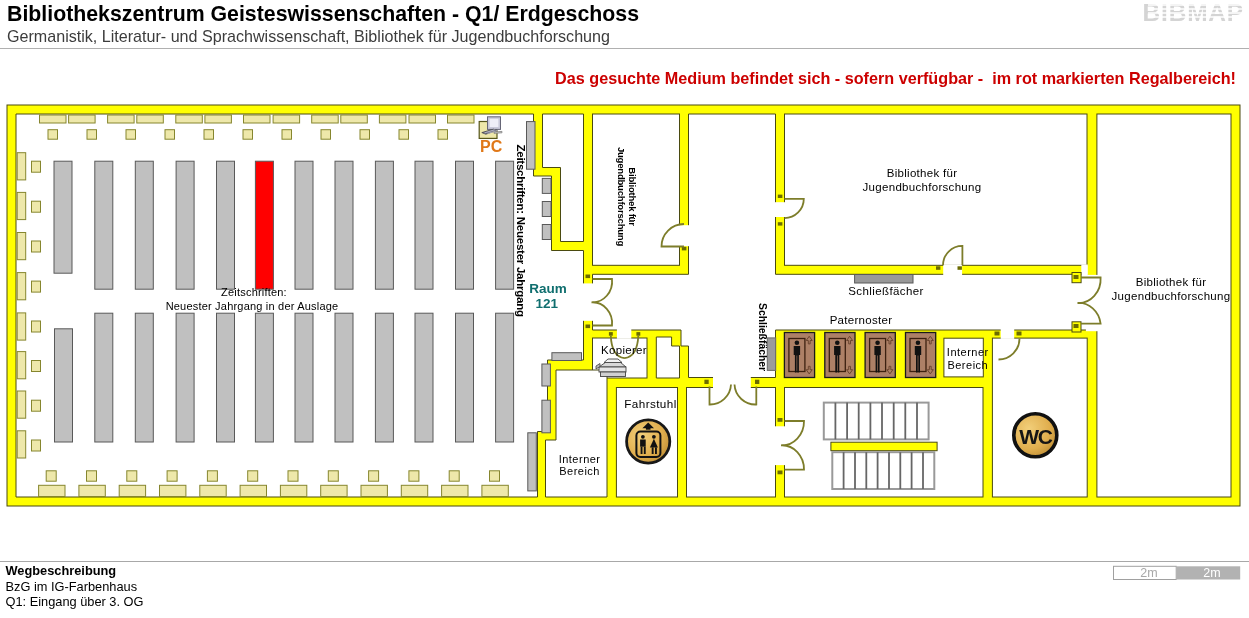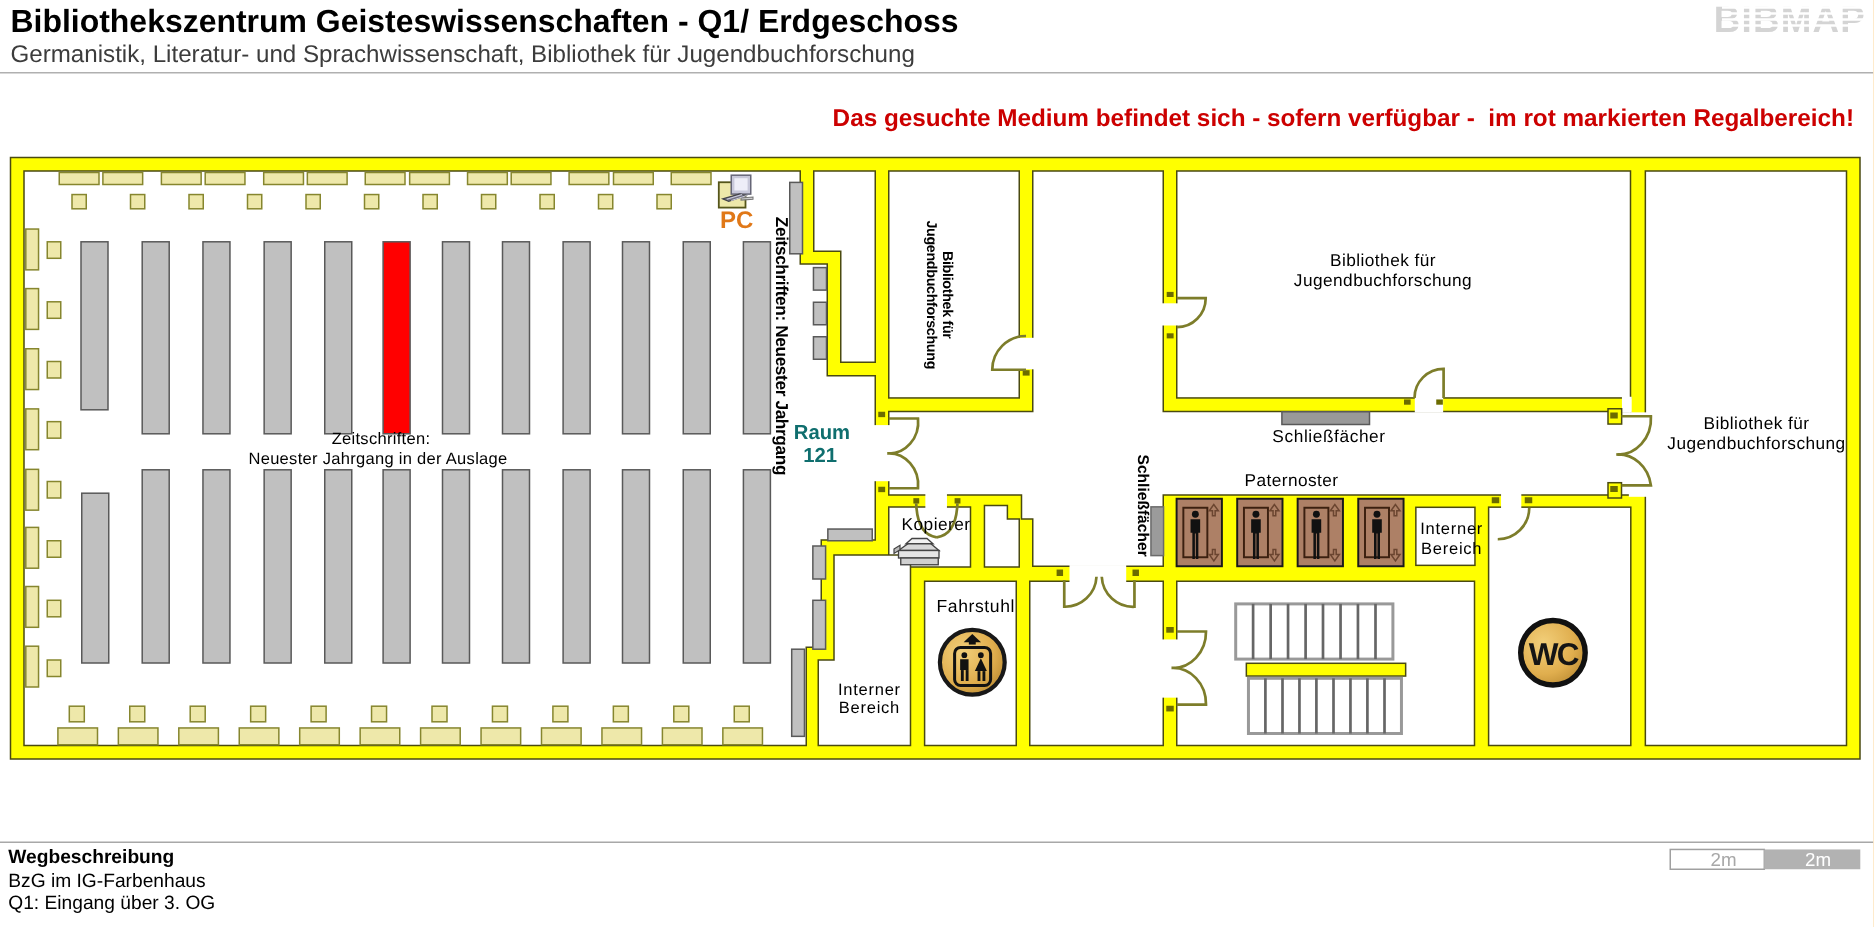--- a/index.html
+++ b/index.html
@@ -1,17 +1,17 @@
 <!DOCTYPE html>
 <html><head>
 <meta charset="utf-8">
 <style>
 html,body{margin:0;padding:0;background:#fff;}
 *{font-family:"Liberation Sans", sans-serif;}
-#page{position:relative;width:1249px;height:618px;background:#f9a8d4;overflow:hidden;text-align:right;}
+#page{position:relative;width:1249px;height:618px;background:#7dd3fc;overflow:hidden;text-align:right;}
 </style>
 </head>
 <body>
 <div id="page">
 <svg width="1249" height="618" viewBox="0 0 1249 618" xmlns="http://www.w3.org/2000/svg">
 
 <rect x="0" y="0" width="1249" height="618" fill="#ffffff"></rect>
 
 <text x="7" y="21" font-size="21.3" font-weight="bold" fill="#000000">Bibliothekszentrum Geisteswissenschaften - Q1/ Erdgeschoss</text>
 

